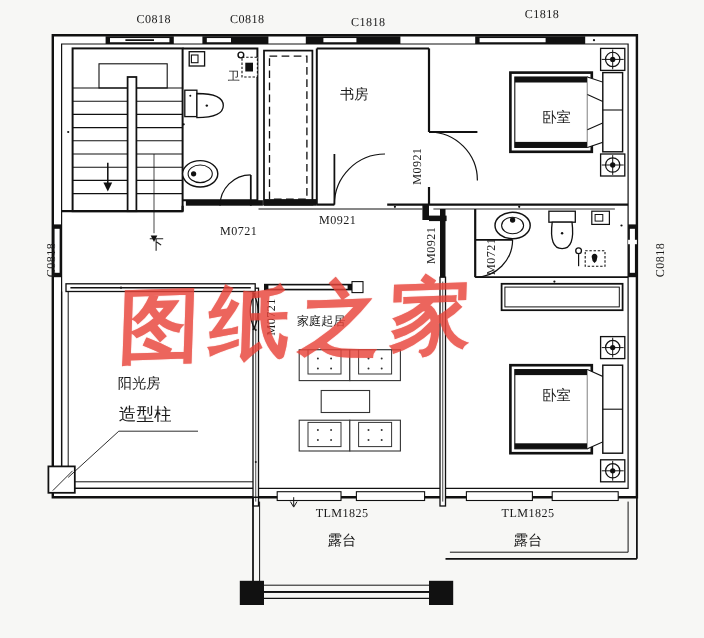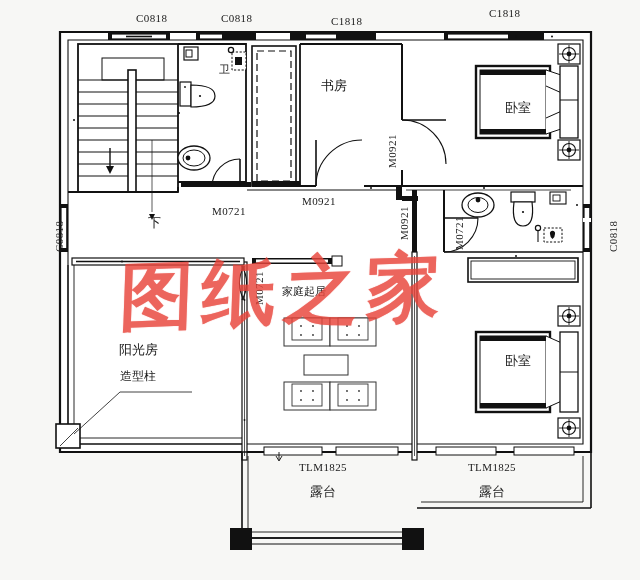--- a/index.html
+++ b/index.html
@@ -2,35 +2,35 @@
 <html><head>
 <meta charset="utf-8">
 <title>Floor Plan</title>
 <style>
   html,body{margin:0;padding:0;background:#f7f7f5;}
   body{
     width:640px;height:580px;overflow:hidden;
     font-family:"Liberation Serif","DejaVu Serif",serif;
     position:relative;
   }
-  #plan-root{position:absolute;left:16px;top:0;width:591px;height:580px;}
+  #plan-root{position:absolute;left:4px;top:0;width:591px;height:580px;}
   svg#plan{position:absolute;left:0;top:0;width:640px;height:580px;display:block;}
 
   .lbl{
     position:absolute;
     font-family:"Liberation Serif","DejaVu Serif",serif;
     color:#1a1a1a;
     white-space:nowrap;
     line-height:1;
     user-select:none;
   }
   .lbl-code{font-size:11px;letter-spacing:0.4px;font-family:"Liberation Serif","DejaVu Serif",serif;}
   .lbl-room{font-size:13px;font-family:"DejaVu Sans","Liberation Sans",sans-serif;font-weight:500;}
   .lbl-room-sm{font-size:11px;font-family:"DejaVu Sans","Liberation Sans",sans-serif;}
-  .lbl-note{font-size:12px;font-family:Liberation Serif, serif;}
+  .lbl-note{font-size:16px;font-family:Liberation Mono, monospace;}
   .rot90{transform:rotate(-90deg);transform-origin:left top;}
 
   #watermark{
     position:absolute;
     left:104px; top:243px;
     font-size:74px;
     font-family:"DejaVu Sans","Liberation Sans",sans-serif;
     font-weight:700;
     color:#e8443a;
     opacity:.82;

